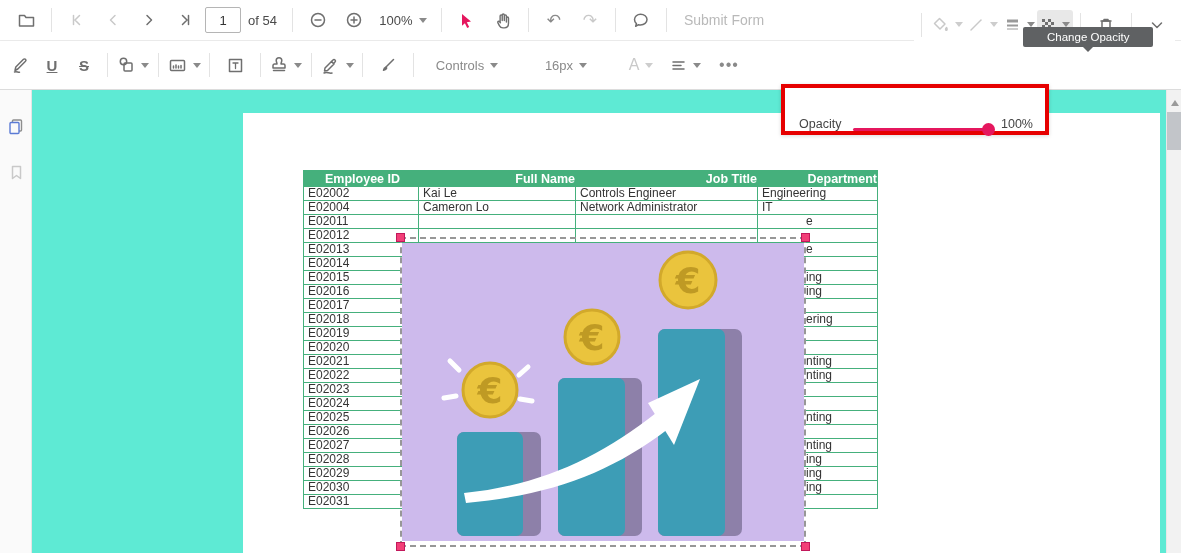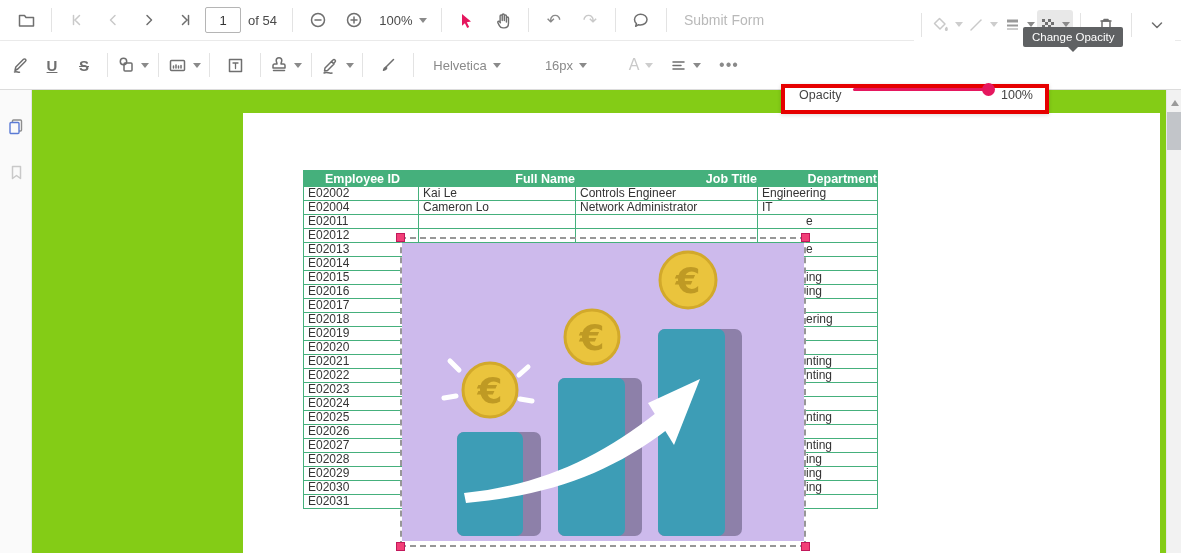--- a/index.html
+++ b/index.html
@@ -27,32 +27,32 @@
   .submit-label { font-size:14px; color:#b9b9b9; margin-left:10px; }
   .fmt-label { font-size:13px; color:#8a8a8a; }
   .fmt-label.dis { color:#c9c9c9; }
   .u-glyph { font-size:15px; color:#6f6f6f; text-decoration:underline; font-weight:bold; }
   .s-glyph { font-size:15px; color:#6f6f6f; text-decoration:line-through; font-weight:bold; }
   .dots { color:#8a8a8a; font-size:16px; letter-spacing:1px; }
   .right-group { margin-left:auto; display:flex; align-items:center; }
   .fmt-right { position:absolute; right:6px; top:0; height:49px; display:flex; align-items:center; background:#fff; }
 
   
-  .tooltip { position:absolute; left:1023px; top:27px; background:#5f6163; color:#fff; font-size:11.5px; padding:4px 9px; border-radius:2px; z-index:60; white-space:nowrap; }
+  .tooltip { position:absolute; left:1023px; top:27px; background:#5f6163; color:#fff; font-size:11.5px; padding:4px 24px; border-radius:2px; z-index:60; white-space:nowrap; }
   .tooltip::after { content:""; position:absolute; left:50%; bottom:-5px; margin-left:-5px; border-left:5px solid transparent; border-right:5px solid transparent; border-top:5px solid #5f6163; }
 
   
-  .opacity-panel { position:absolute; left:781px; top:84px; width:268px; height:30px; background:#fff; border:4px solid #e60000; z-index:55; display:flex; align-items:flex-start; padding:0 12px 0 14px; box-shadow:0 1px 4px rgba(0,0,0,.15); }
+  .opacity-panel { position:absolute; left:781px; top:84px; width:268px; height:51px; background:#fff; border:4px solid #e60000; z-index:55; display:flex; align-items:flex-end; padding:0 12px 0 14px; box-shadow:0 1px 4px rgba(0,0,0,.15); }
   .op-label { font-size:12.5px; color:#444; margin-right:12px; }
   .op-track { position:relative; width:146px; height:3px; background:#e5175e; border-radius:2px; }
   .op-thumb { position:absolute; right:-6px; top:-5px; width:13px; height:13px; border-radius:50%; background:#e5175e; }
   .op-value { font-size:12.5px; color:#444; margin-left:12px; }
 
   
-  .workspace { position:absolute; left:0; top:90px; width:1181px; height:463px; background:#84cc16; }
+  .workspace { position:absolute; left:0; top:90px; width:1181px; height:463px; background:#5eead4; }
   .sidebar { position:absolute; left:0; top:0; width:32px; height:463px; background:#fafafa; border-right:1px solid #e5e5e5; }
   .side-btn { width:32px; height:32px; display:flex; align-items:center; justify-content:center; cursor:pointer; }
   .page { position:absolute; left:243px; top:23px; width:917px; height:560px; background:#fff; }
 
   
   .doc-table { position:absolute; left:60px; top:57px; width:575px; border-collapse:collapse; table-layout:fixed; }
   .doc-table th { background:#45b07c; color:#fff; font-size:12.5px; font-weight:bold; height:16px; padding:0 0 0 3px; text-align:right; border:1px solid #45b07c; overflow:hidden; white-space:nowrap; }
   .doc-table th.center { text-align:center; }
   .doc-table td { height:13.7px; font-size:12px; color:#333; border:1px solid #45b07c; padding:0 0 0 4px; overflow:hidden; white-space:nowrap; line-height:13px; }
   .frag { display:inline-block; padding-left:44px; }
@@ -237,21 +237,21 @@
     </div>
     <div class="vdiv"></div>
     <div class="tbtn">
       <svg class="ic" width="18" height="18" viewBox="0 0 18 18">
           <path d="M14.5 3.5 7 11"></path>
           <path d="M6.8 11.2c-1.2.3-2 1.2-2.3 3.1 1.9-.3 2.9-1 3.2-2.2z" fill="#6f6f6f"></path>
         </svg>
     </div>
     <div class="vdiv"></div>
     <div class="tbtn" style="min-width:92px">
-      <span class="fmt-label">Helvetica</span>
+      <span class="fmt-label">Controls</span>
       <span class="caret"></span>
     </div>
     <div class="tbtn" style="min-width:62px;margin-left:22px">
       <span class="fmt-label">16px</span>
       <span class="caret"></span>
     </div>
     <div class="tbtn" style="margin-left:26px">
       <span class="fmt-label dis" style="font-size:16px">A</span>
       <span class="caret dis"></span>
     </div>

